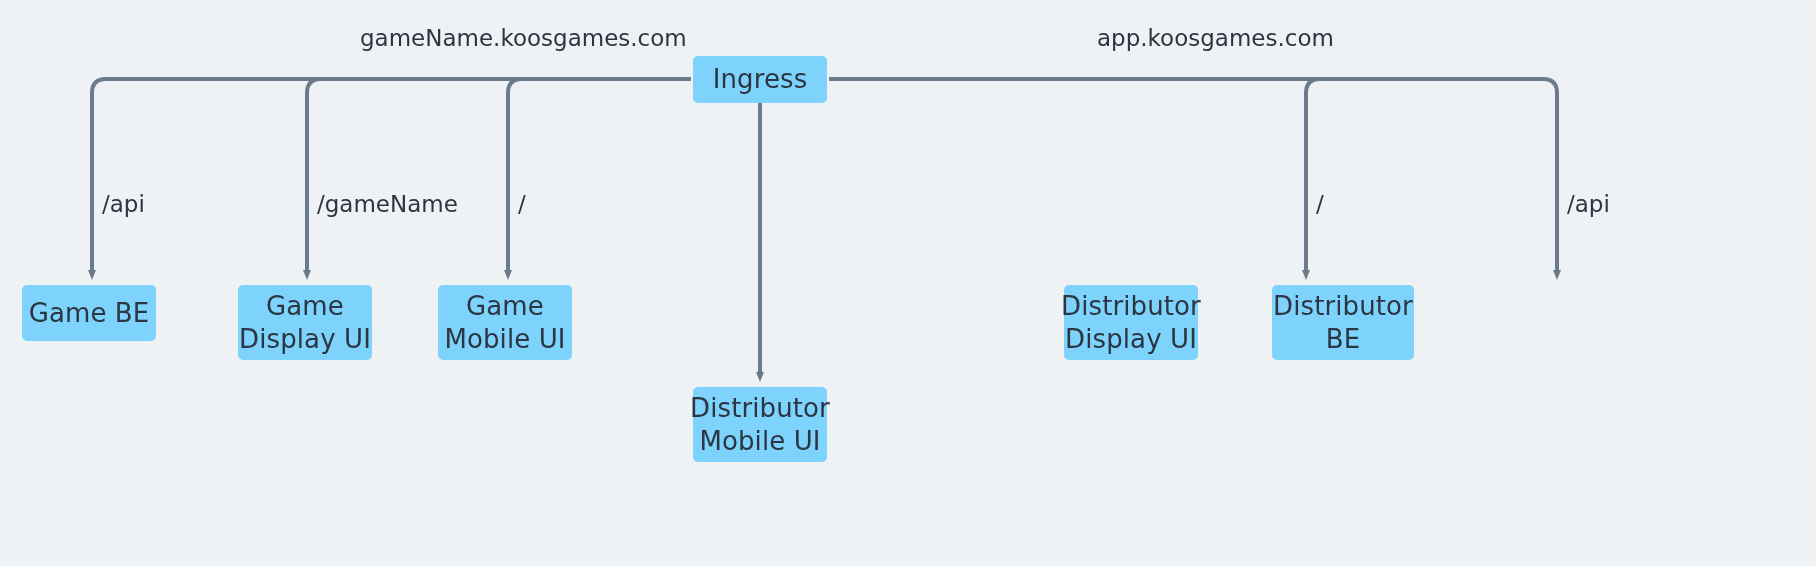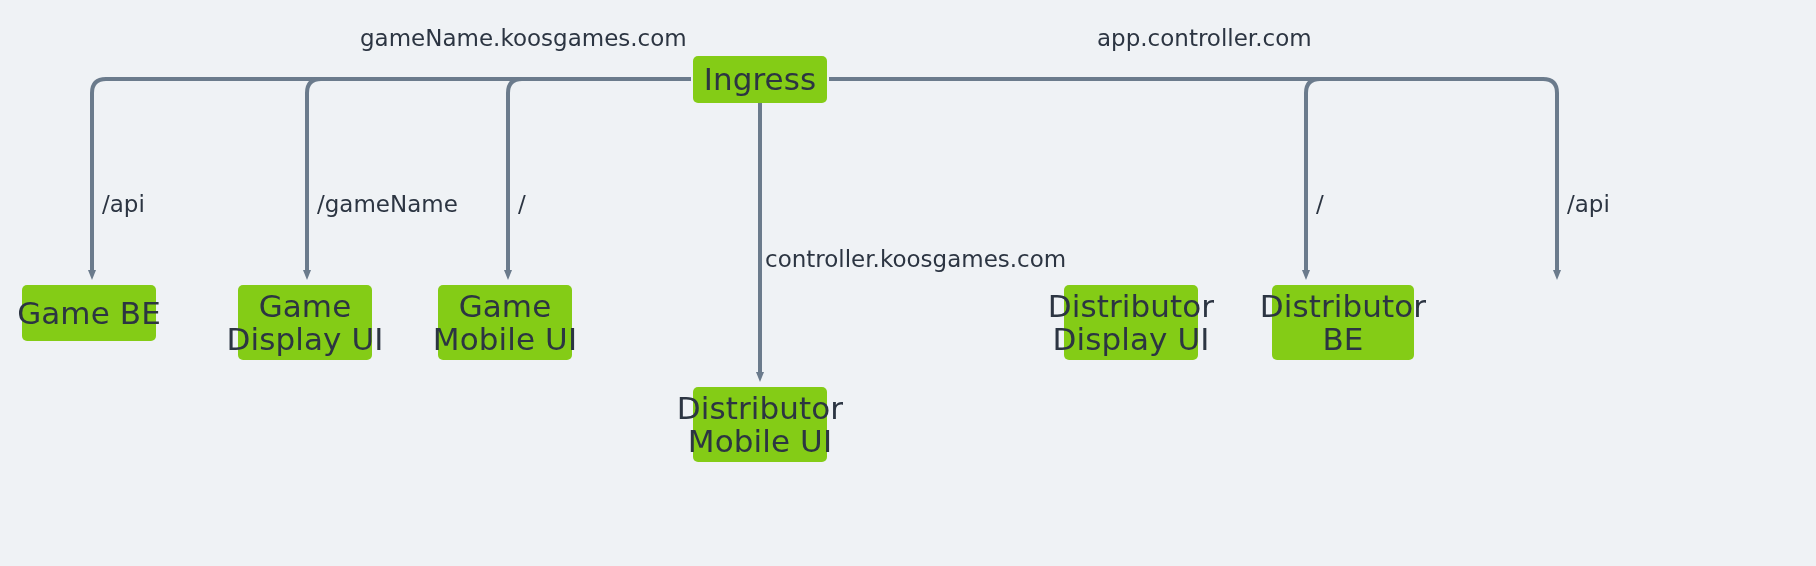--- a/index.html
+++ b/index.html
@@ -21,24 +21,24 @@
   }
   #wires {
     position: absolute;
     left: 0;
     top: 0;
     width: 1816px;
     height: 566px;
   }
   .node {
     position: absolute;
-    background: #84cc16;
+    background: #7dd3fc;
     border-radius: 5px;
     color: #2c3542;
-    font-size: 31px;
+    font-size: 26px;
     line-height: 33px;
     letter-spacing: 0.1px;
     display: flex;
     flex-direction: column;
     align-items: center;
     justify-content: center;
     text-align: center;
     box-sizing: border-box;
     z-index: 3;
   }
@@ -86,22 +86,21 @@
 
       <path d="M 760 103 L 760 377" marker-end="url(#arrowhead)"></path>
 
       <path d="M 829 79 L 1543 79 Q 1557 79 1557 93 L 1557 275" marker-end="url(#arrowhead)"></path>
 
       <path d="M 1320 79 Q 1306 79 1306 93 L 1306 275" marker-end="url(#arrowhead)"></path>
     </g>
   </svg>
 
   <div class="host-label" style="left:360px; top:24px;">gameName.koosgames.com</div>
-  <div class="host-label" style="left:1097px; top:24px;">app.controller.com</div>
-  <div class="host-label" style="left:765px; top:245px;">controller.koosgames.com</div>
+  <div class="host-label" style="left:1097px; top:24px;">app.koosgames.com</div>
 
   <div class="edge-label" style="left:102px; top:190px;">/api</div>
   <div class="edge-label" style="left:317px; top:190px;">/gameName</div>
   <div class="edge-label" style="left:518px; top:190px;">/</div>
   <div class="edge-label" style="left:1316px; top:190px;">/</div>
   <div class="edge-label" style="left:1567px; top:190px;">/api</div>
 
   <div class="node" style="left:693px; top:56px; width:134px; height:47px;">
     <span class="ln">Ingress</span>
   </div>

